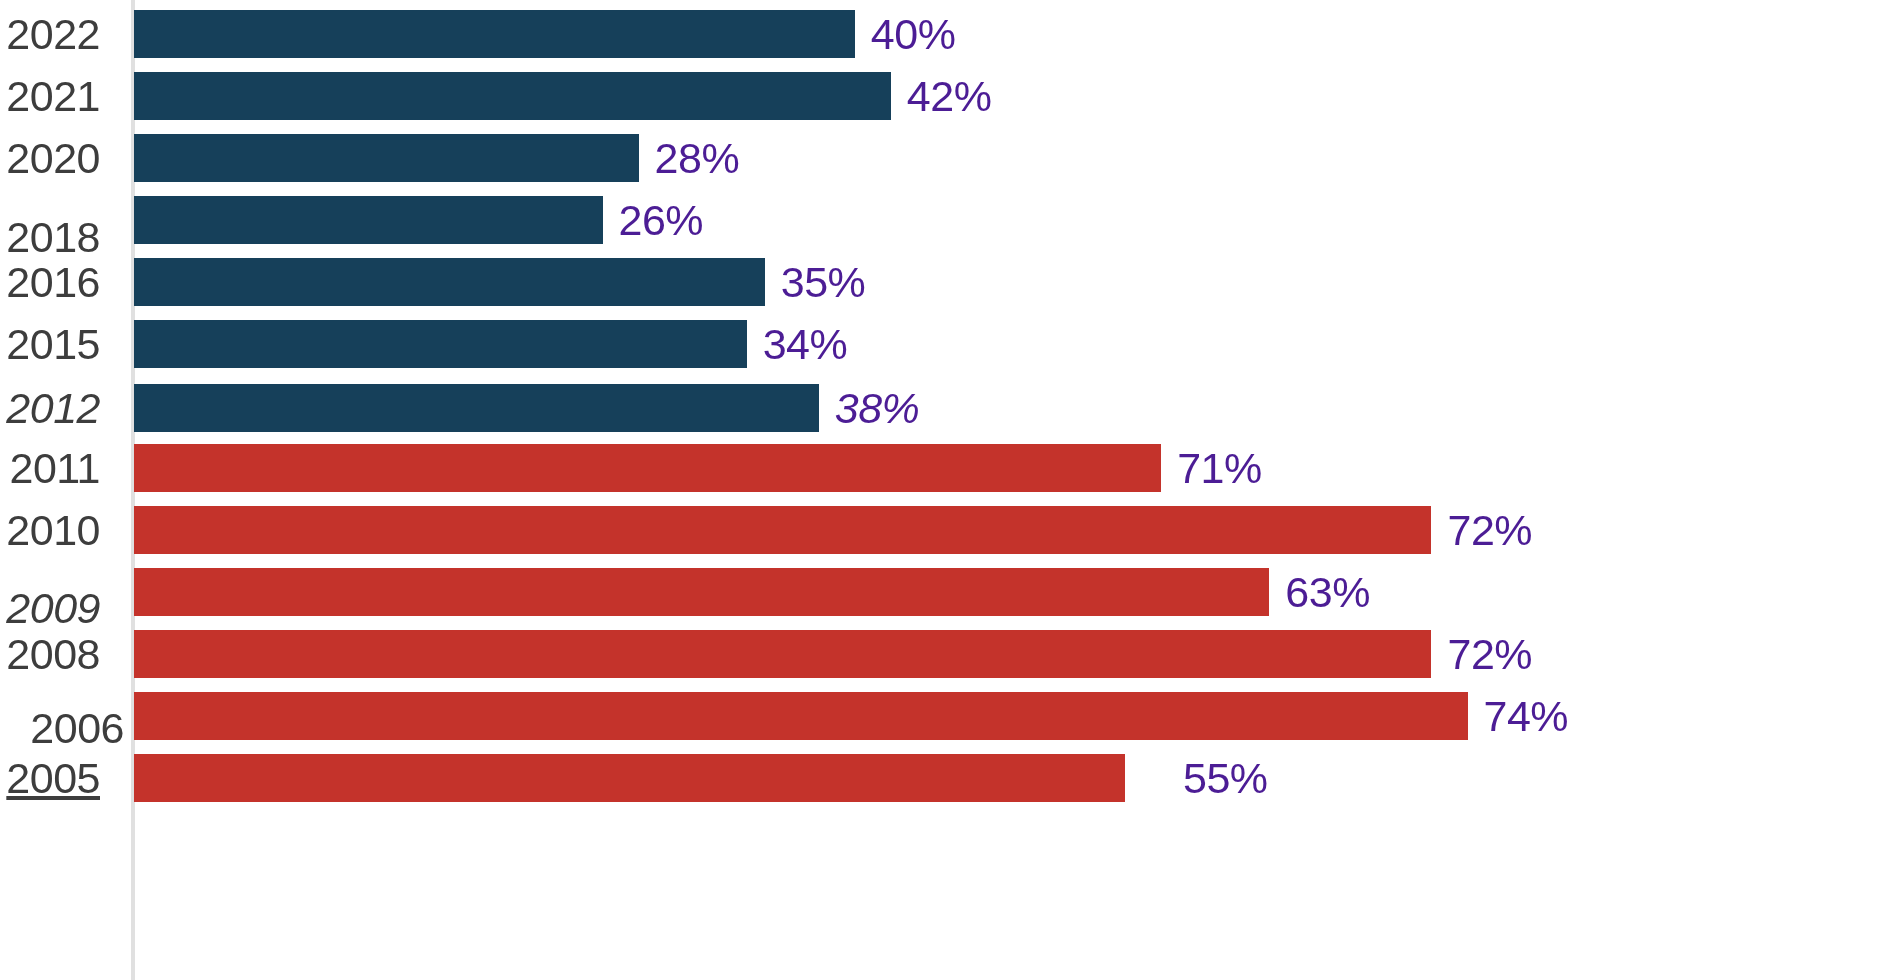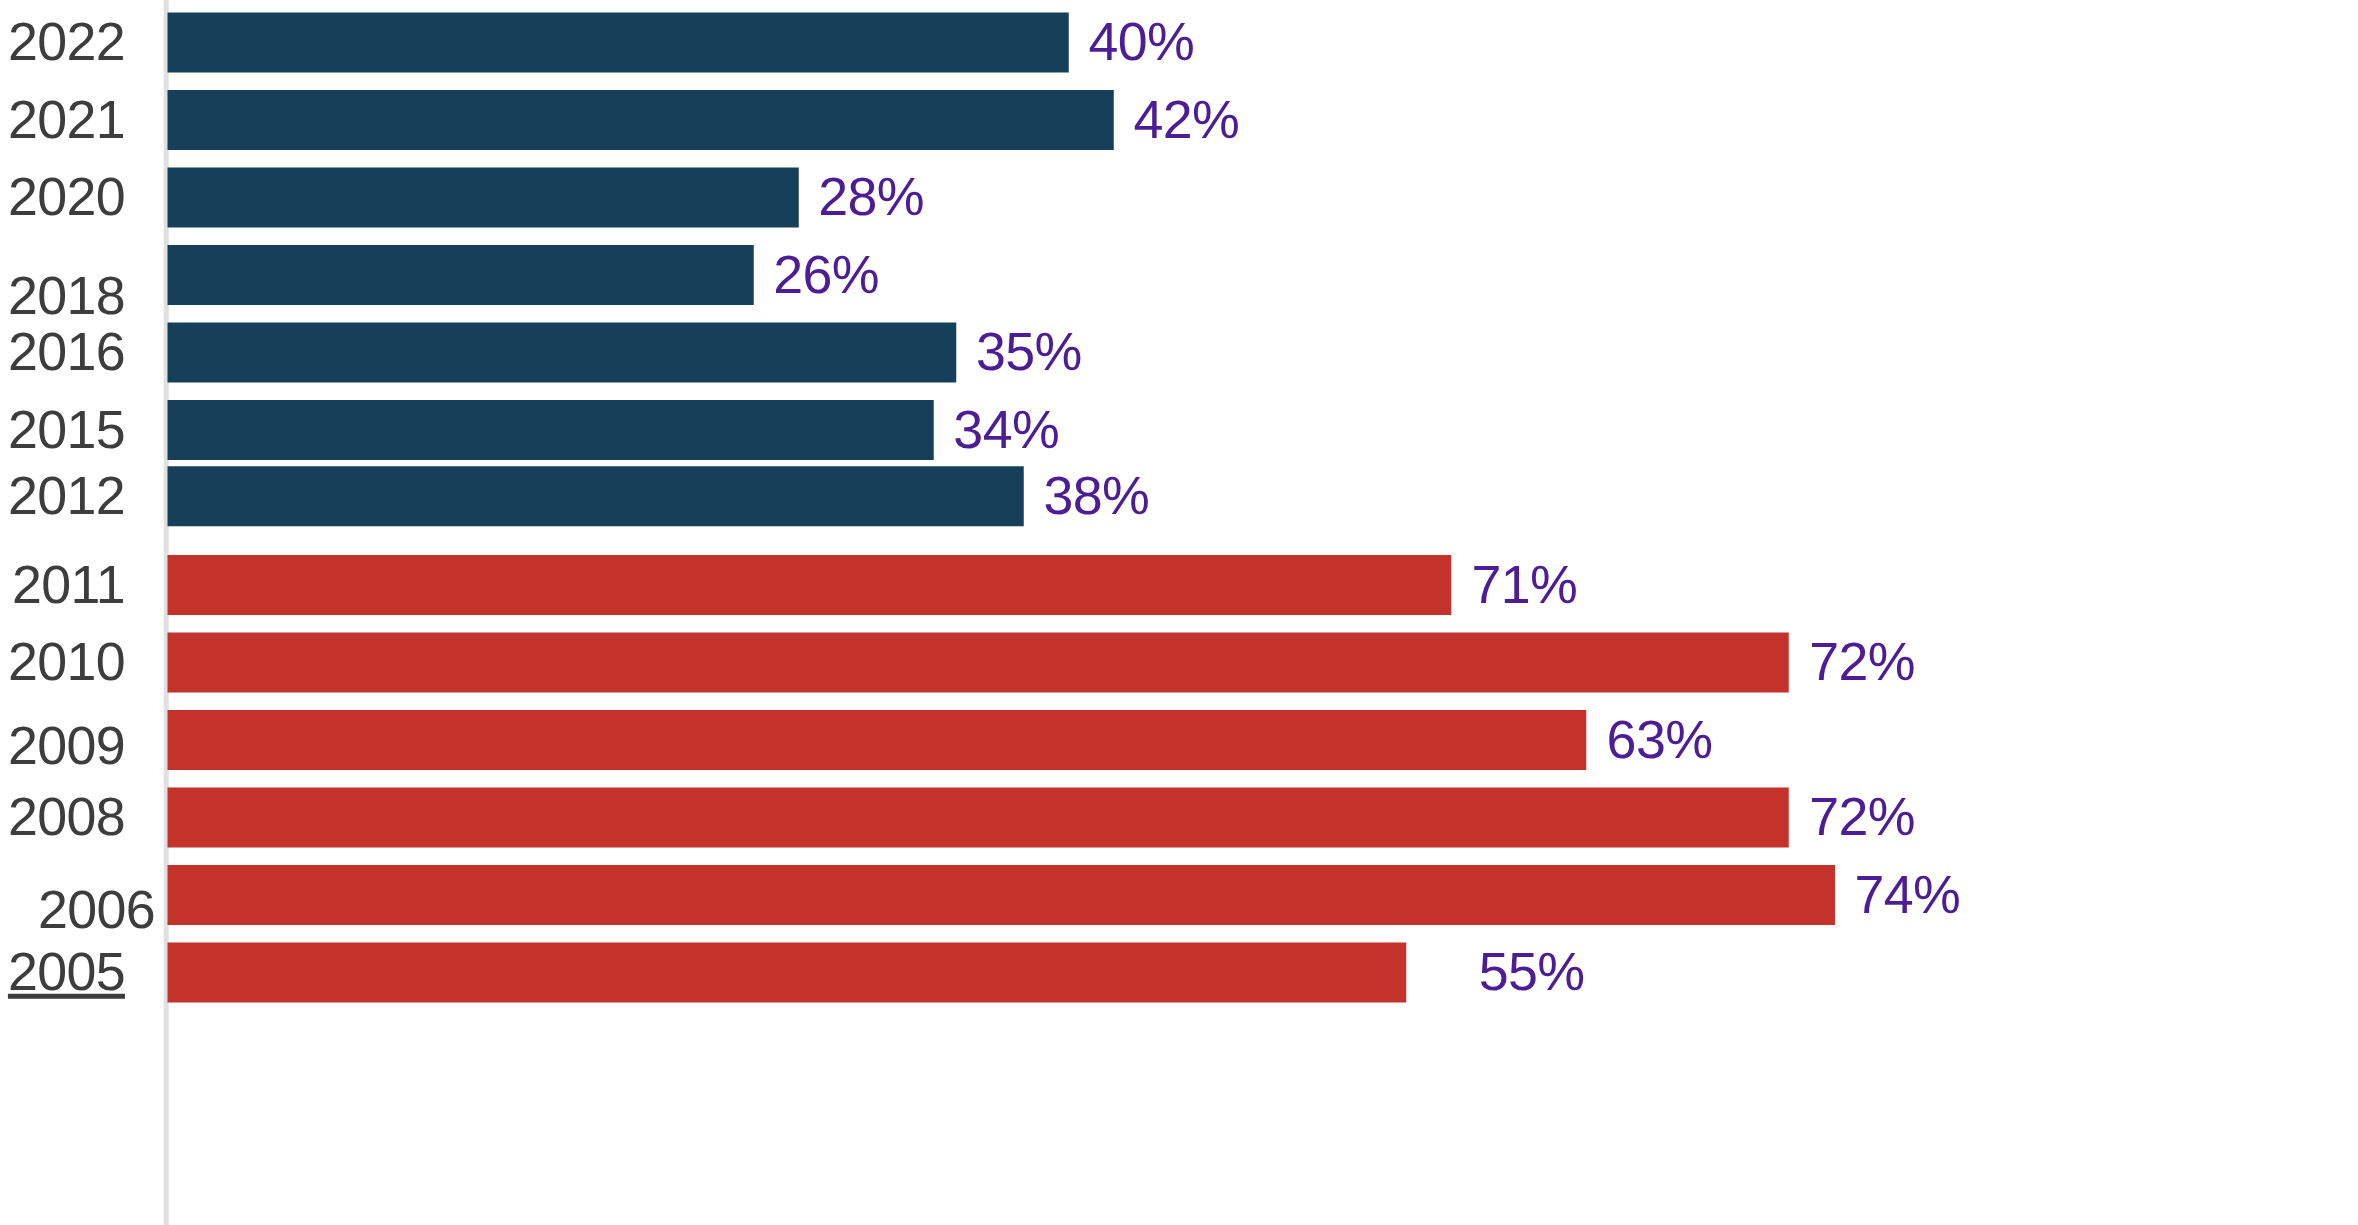--- a/index.html
+++ b/index.html
@@ -103,37 +103,37 @@
         <div class="bar-row" style="top: 251px;">
           <div class="cat-label" style="top: 7px;">2016</div>
           <div class="bar dem" style="top: 7px; width: 630.722px; background: rgb(22, 64, 90); height: 48px;"></div>
           <div class="val-label" style="top: 7px; left: 780.722px;">35%</div>
         </div>
         <div class="bar-row" style="top: 313px;">
           <div class="cat-label" style="top: 7px;">2015</div>
           <div class="bar dem" style="top: 7px; width: 612.701px; background: rgb(22, 64, 90); height: 48px;"></div>
           <div class="val-label" style="top: 7px; left: 762.701px;">34%</div>
         </div>
-        <div class="bar-row" style="top: 366px;">
+        <div class="bar-row" style="top: 377px; font-style: italic;">
           <div class="cat-label" style="top: 7px;">2012</div>
           <div class="bar dem" style="top: 7px; width: 684.784px; background: rgb(22, 64, 90); height: 48px;"></div>
           <div class="val-label" style="top: 7px; left: 834.784px;">38%</div>
         </div>
         <div class="bar-row" style="top: 437px;">
           <div class="cat-label" style="top: 7px;">2011</div>
           <div class="bar rep" style="top: 7px; width: 1027.18px; background: rgb(196, 51, 43); height: 48px;"></div>
           <div class="val-label" style="top: 7px; left: 1177.18px;">71%</div>
         </div>
         <div class="bar-row" style="top: 499px;">
           <div class="cat-label" style="top: 7px;">2010</div>
           <div class="bar rep" style="top: 7px; width: 1297.48px; background: rgb(196, 51, 43); height: 48px;"></div>
           <div class="val-label" style="top: 7px; left: 1447.48px;">72%</div>
         </div>
         <div class="bar-row" style="top: 561px;">
-          <div class="cat-label" style="top: 12px;">2009</div>
+          <div class="cat-label" style="top: 23px; font-style: italic;">2009</div>
           <div class="bar rep" style="top: 7px; width: 1135.3px; background: rgb(196, 51, 43); height: 48px;"></div>
           <div class="val-label" style="top: 7px; left: 1285.3px;">63%</div>
         </div>
         <div class="bar-row" style="top: 623px;">
           <div class="cat-label" style="top: 7px;">2008</div>
           <div class="bar rep" style="top: 7px; width: 1297.48px; background: rgb(196, 51, 43); height: 48px;"></div>
           <div class="val-label" style="top: 7px; left: 1447.48px;">72%</div>
         </div>
         <div class="bar-row" style="top: 685px;">
           <div class="cat-label" style="top: 19px; padding-left: 24px;">2006</div>

